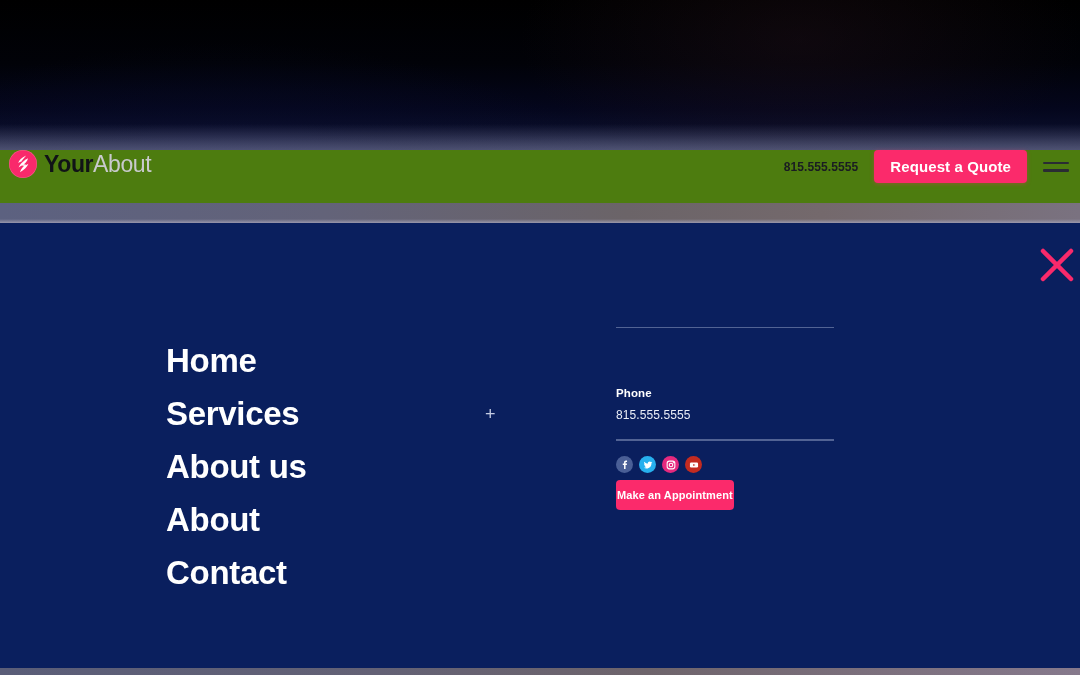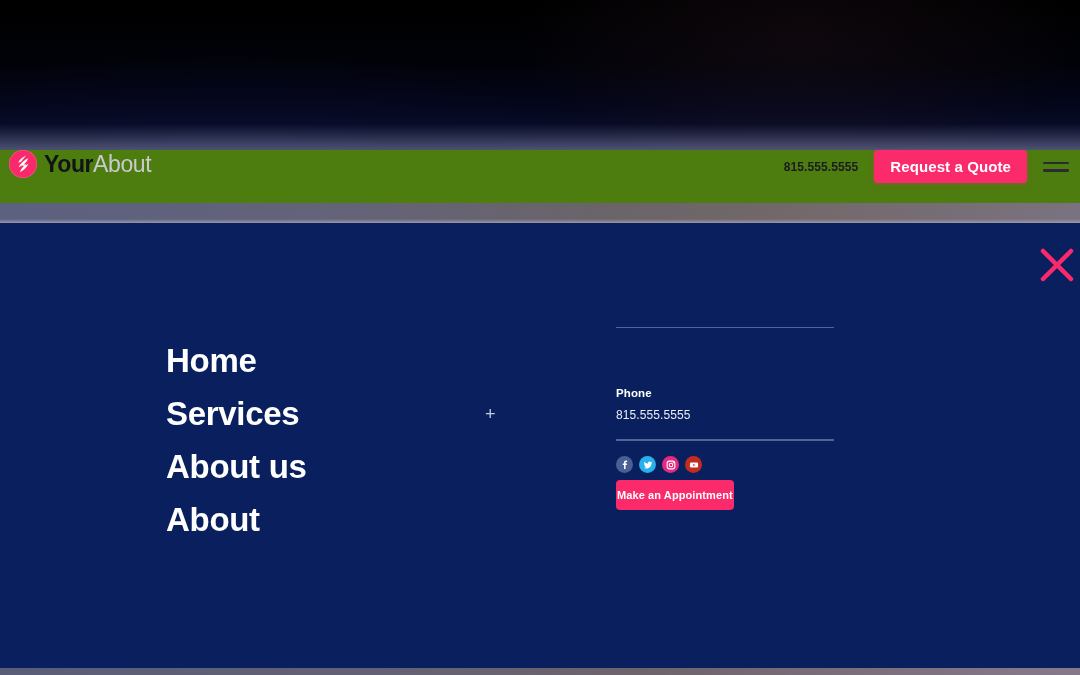--- a/index.html
+++ b/index.html
@@ -184,20 +184,23 @@
         <div class="nav-item">
           <span>Services</span>
           <span class="plus">+</span>
         </div>
         <div class="nav-item">
           <span>About us</span>
         </div>
         <div class="nav-item">
           <span>About</span>
         </div>
+        <div class="nav-item">
+          <span>Contact</span>
+        </div>
       </nav>
 
       <div class="contact-col">
 
         <div class="c-rule"></div>
 
         <div class="c-block">
           <div class="c-label">Phone</div>
           <div class="c-value">815.555.5555</div>
         </div>

